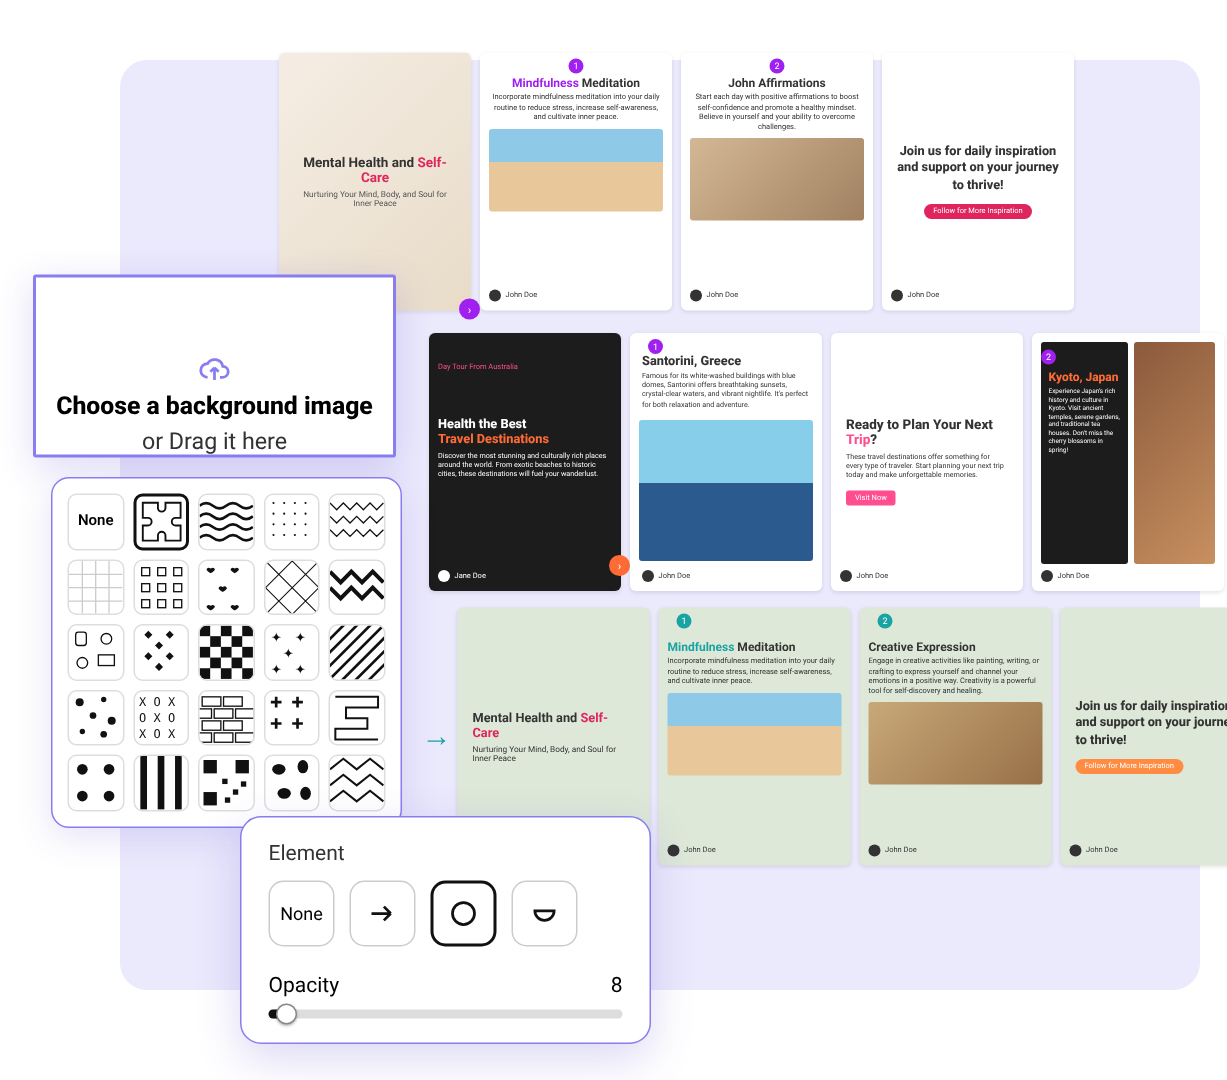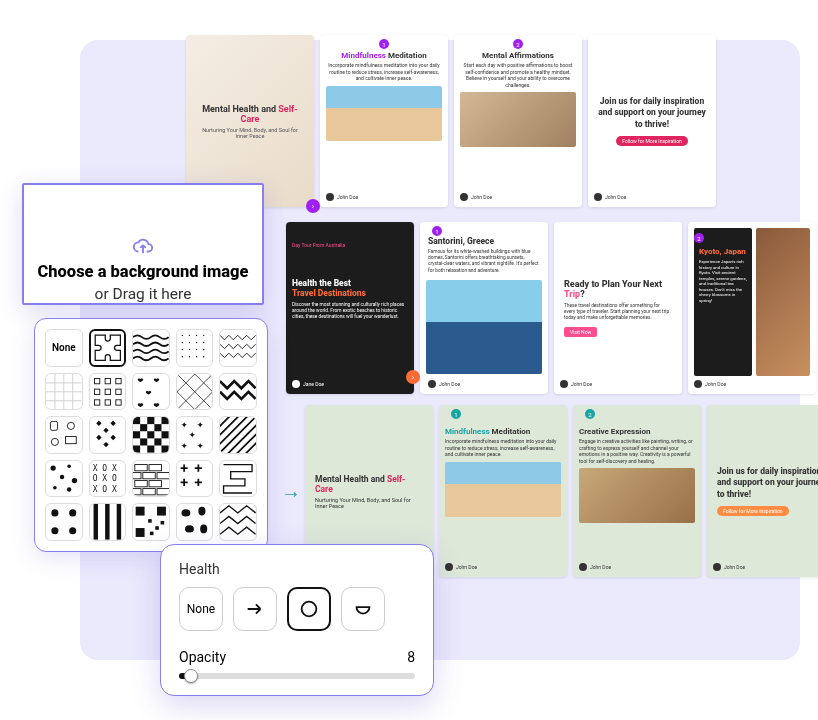--- a/index.html
+++ b/index.html
@@ -101,21 +101,21 @@
     <div class="heading"><span class="mind">Mindfulness</span><span> Meditation</span></div>
     <div class="body">Incorporate mindfulness meditation into your daily routine to reduce stress, increase self-awareness, and cultivate inner peace.</div>
     <div class="tpl-img" style="background:linear-gradient(to bottom,#8ec9e8 40%,#e8c89a 40%)"></div>
     <div class="auth">
         <span class="av"></span>
         <span>John Doe</span>
       </div>
   </div>
   <div class="tpl">
     <div class="num">2</div>
-    <div class="heading">Mental Affirmations</div>
+    <div class="heading">John Affirmations</div>
     <div class="body">Start each day with positive affirmations to boost self-confidence and promote a healthy mindset. Believe in yourself and your ability to overcome challenges.</div>
     <div class="tpl-img"></div>
     <div class="auth">
         <span class="av"></span>
         <span>John Doe</span>
       </div>
   </div>
   <div class="tpl tpl4">
     <div class="bold">Join us for daily inspiration and support on your journey to thrive!</div>
     <div class="btn">Follow for More Inspiration</div>
@@ -452,21 +452,21 @@
       </div>
     <div class="pat">
         <svg viewBox="0 0 40 40">
           <path d="M0 10l10-8 10 8 10-8 10 8M0 22l10-8 10 8 10-8 10 8M0 34l10-8 10 8 10-8 10 8" stroke="#111" fill="none" stroke-width="1.5"></path>
         </svg>
       </div>
   </div>
 </div>
 
 <div class="elem">
-  <div class="lbl">Health</div>
+  <div class="lbl">Element</div>
   <div class="opts">
     <div class="opt">
         <span>None</span>
       </div>
     <div class="opt">
         <svg viewBox="0 0 24 24">
           <path d="M4 12h14m0 0l-5-5m5 5l-5 5"></path>
         </svg>
       </div>
     <div class="opt sel">

